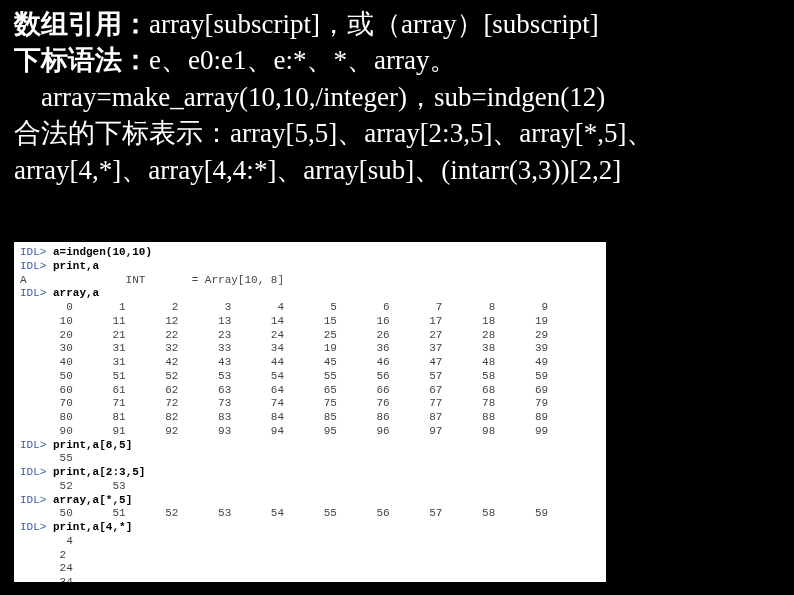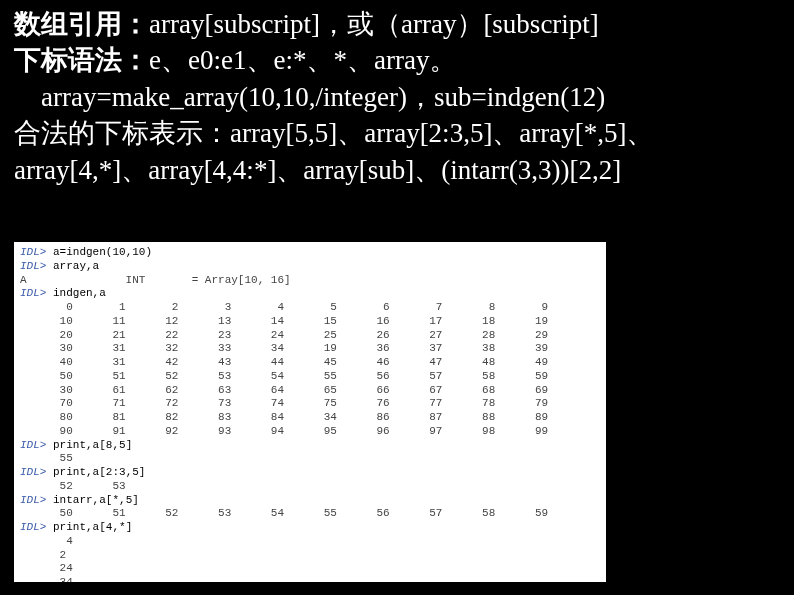--- a/index.html
+++ b/index.html
@@ -39,52 +39,52 @@
     line-height: 1.25;
     left: 14px;
     top: 242px;
     width: 592px;
     height: 340px;
     padding: 4px 6px;
     box-sizing: border-box;
     overflow: hidden;
     white-space: pre;
   }
-  .oprompt { color: #3a5aa9; font-style: italic; }
-  .obold { color: #000; font-weight: normal; text-align: center; }
+  .oprompt { color: #3a5aa9; }
+  .obold { color: #000; font-weight: bold; text-align: center; }
 </style>
 </head>
 <body>
 
 <div class="slide">
 
   <div class="text-block"><span class="b">数组引用：</span><span>array[subscript]，或（array）[subscript]</span>
 <span class="b">下标语法：</span><span>e、e0:e1、e:*、*、array。</span>
 <span>    array=make_array(10,10,/integer)，sub=indgen(12)</span>
 <span>合法的下标表示：</span><span>array[5,5]、array[2:3,5]、array[*,5]、array[4,*]、array[4,4:*]、array[sub]、(intarr(3,3))[2,2]</span></div>
 
   <div class="console"><span class="oprompt">IDL&gt; </span><span class="obold">a=indgen(10,10)</span>
+<span class="oprompt">IDL&gt; </span><span class="obold">print,a</span>
+<span>A               INT       = Array[10, 8]</span>
 <span class="oprompt">IDL&gt; </span><span class="obold">array,a</span>
-<span>A               INT       = Array[10, 16]</span>
-<span class="oprompt">IDL&gt; </span><span class="obold">indgen,a</span>
 <span>       0       1       2       3       4       5       6       7       8       9</span>
 <span>      10      11      12      13      14      15      16      17      18      19</span>
 <span>      20      21      22      23      24      25      26      27      28      29</span>
 <span>      30      31      32      33      34      19      36      37      38      39</span>
 <span>      40      31      42      43      44      45      46      47      48      49</span>
 <span>      50      51      52      53      54      55      56      57      58      59</span>
-<span>      30      61      62      63      64      65      66      67      68      69</span>
+<span>      60      61      62      63      64      65      66      67      68      69</span>
 <span>      70      71      72      73      74      75      76      77      78      79</span>
-<span>      80      81      82      83      84      34      86      87      88      89</span>
+<span>      80      81      82      83      84      85      86      87      88      89</span>
 <span>      90      91      92      93      94      95      96      97      98      99</span>
 <span class="oprompt">IDL&gt; </span><span class="obold">print,a[8,5]</span>
 <span>      55</span>
 <span class="oprompt">IDL&gt; </span><span class="obold">print,a[2:3,5]</span>
 <span>      52      53</span>
-<span class="oprompt">IDL&gt; </span><span class="obold">intarr,a[*,5]</span>
+<span class="oprompt">IDL&gt; </span><span class="obold">array,a[*,5]</span>
 <span>      50      51      52      53      54      55      56      57      58      59</span>
 <span class="oprompt">IDL&gt; </span><span class="obold">print,a[4,*]</span>
 <span>       4</span>
 <span>      2</span>
 <span>      24</span>
 <span>      34</span>
 
 
 
 

